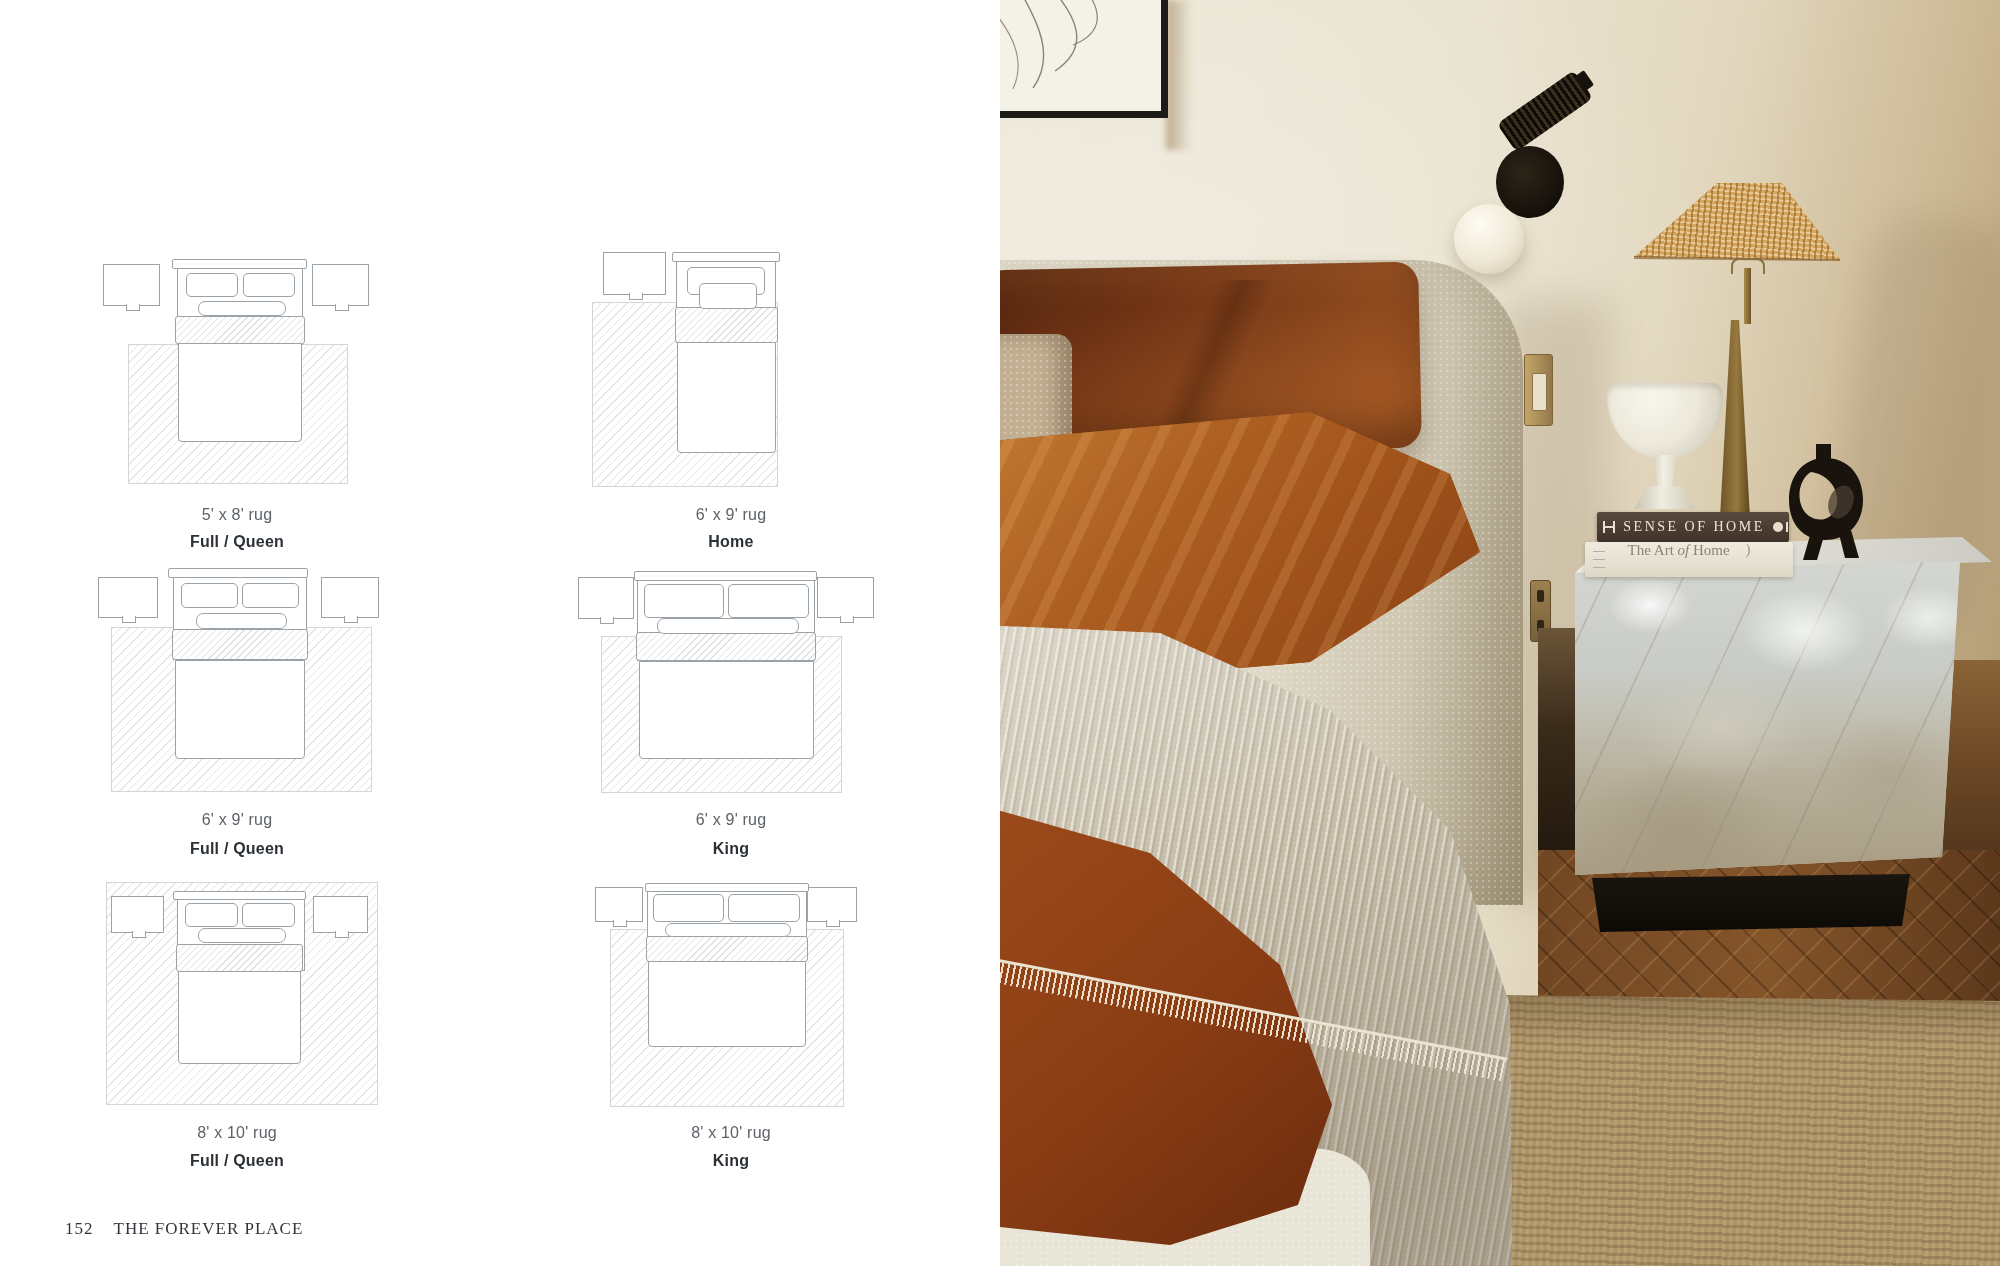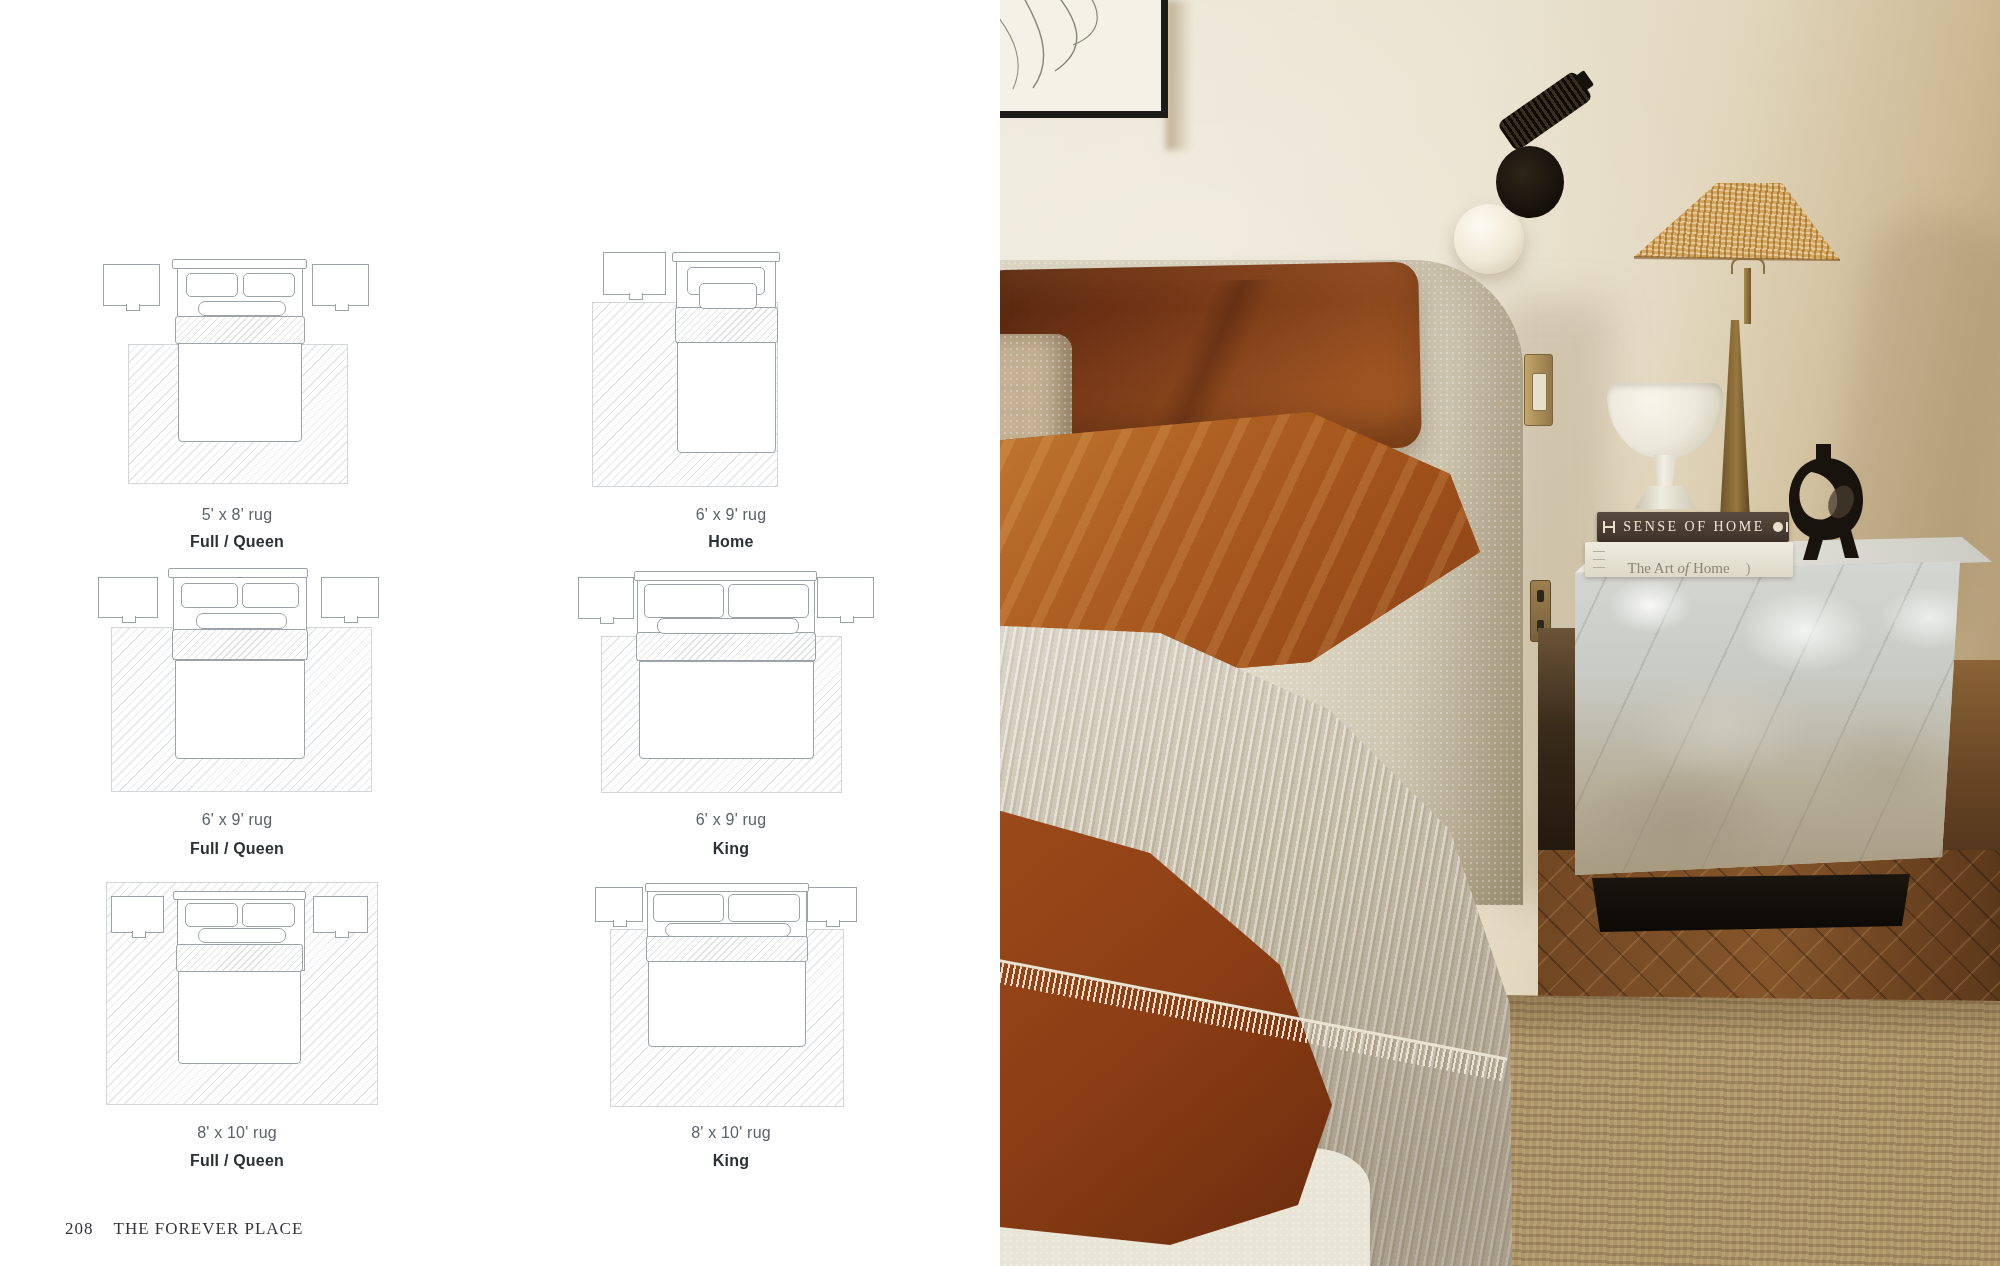--- a/index.html
+++ b/index.html
@@ -187,21 +187,21 @@
   .ph-bookdark{left:597px;top:512px;width:192px;height:30px;z-index:5;border-radius:2px;
      background:linear-gradient(180deg,#5a4a3e,#3e322a);box-shadow:0 2px 4px rgba(40,25,10,.35);
      display:flex;align-items:center;justify-content:center;gap:8px}
   .ph-bookdark .spine{font-family:"Liberation Serif",serif;font-size:14px;letter-spacing:2.5px;color:#eee6d4;white-space:nowrap}
   .bk-h{width:12px;height:12px;border-left:2px solid #e8e0cd;border-right:2px solid #e8e0cd;position:relative}
   .bk-h::after{content:"";position:absolute;left:0;top:5px;width:100%;height:2px;background:#e8e0cd}
   .bk-seal{width:10px;height:10px;border-radius:50%;background:#e8e0cd;position:relative}
   .bk-seal::after{content:"";position:absolute;right:-5px;top:0;width:2px;height:10px;background:#e8e0cd}
   .ph-bookwhite{left:585px;top:542px;width:208px;height:35px;z-index:5;border-radius:2px;
      background:linear-gradient(180deg,#efecdf,#ddd8c7);box-shadow:0 2px 4px rgba(60,45,25,.25);
-     display:flex;align-items:flex-end;justify-content:center;gap:2px}
+     display:flex;align-items:flex-start;justify-content:center;gap:2px}
   .ph-bookwhite .spine{font-family:"Liberation Serif",serif;font-size:15px;color:#8a8475;white-space:nowrap}
   .ph-bookwhite .spine .of{font-style:italic}
   .ph-bookwhite .mark{font-family:"Liberation Serif",serif;font-size:14px;color:#9a9486;margin-left:14px}
   .bk-mini{position:absolute;left:8px;top:9px;width:12px;height:17px;border-top:1px solid #b5af9f;
      border-bottom:1px solid #b5af9f;background:linear-gradient(180deg,transparent 7px,#b5af9f 7px,#b5af9f 8px,transparent 8px)}
 
   .ph-bowlcup{left:607px;top:383px;width:116px;height:76px;z-index:5;
      border-radius:10px 10px 60px 60px / 14px 14px 66px 66px;
      background:radial-gradient(circle at 38% 22%,#f8f5ec,#ece8da 50%,#d6d1bf 78%,#bcb5a0);
      box-shadow:inset 0 4px 5px rgba(70,60,40,.15)}
@@ -345,21 +345,21 @@
       <div class="dg-pillow" id="d6-pl"></div>
       <div class="dg-pillow" id="d6-pr"></div>
       <div class="dg-bolster" id="d6-bol"></div>
       <div class="dg-band" id="d6-band"></div>
       <div class="dg-body" id="d6-body"></div>
       <div class="dg-size" id="d6-size">8' x 10' rug</div>
       <div class="dg-type" id="d6-type">King</div>
     </div>
 
     <div class="footer">
-      <span>208</span>
+      <span>152</span>
       <span>THE FOREVER PLACE</span>
     </div>
   </div>
 
   <div class="page-right">
     <div class="ph-wall"></div>
     <div class="ph-wallshade"></div>
     <div class="ph-lampshadow"></div>
     <div class="ph-hbshadow"></div>
 

